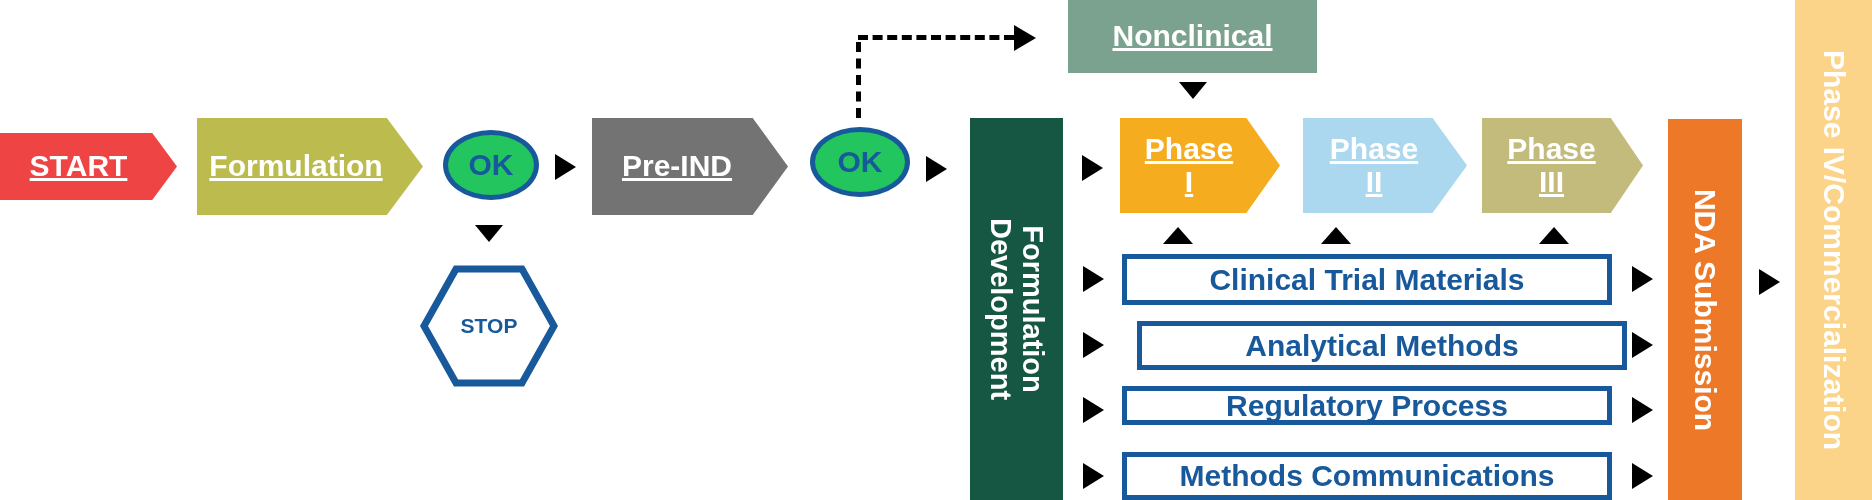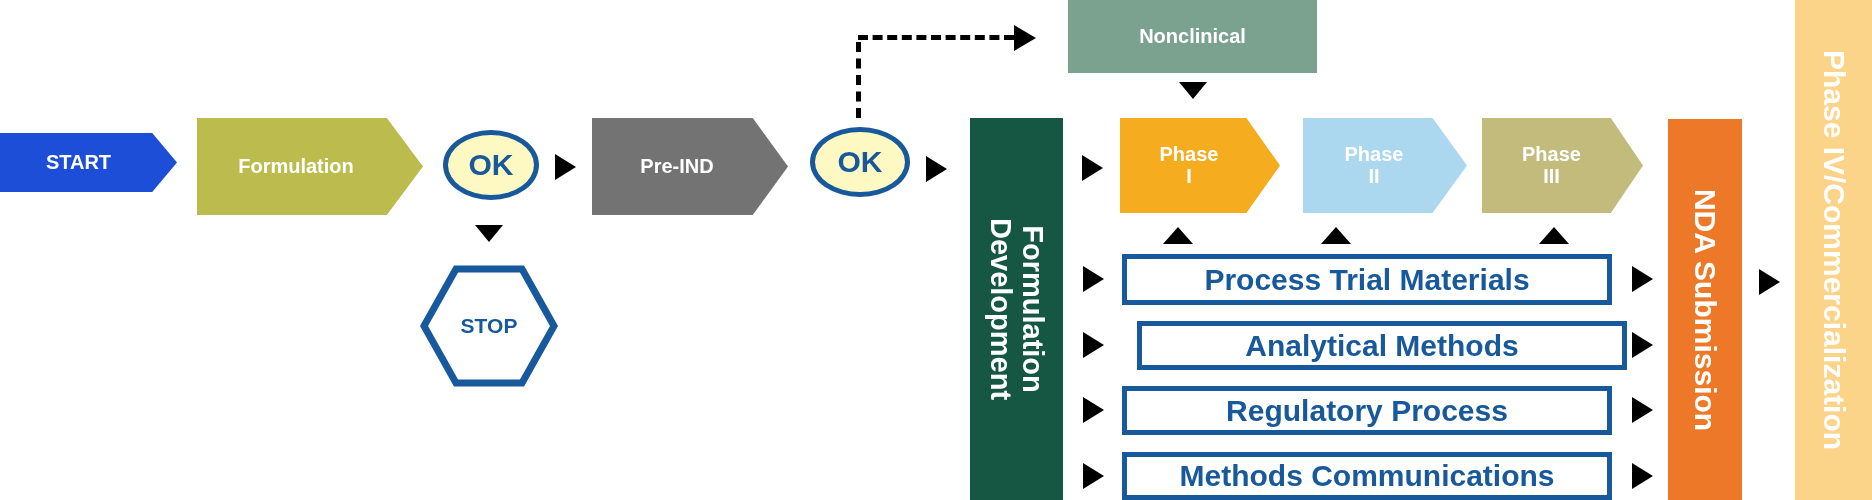--- a/index.html
+++ b/index.html
@@ -4,30 +4,30 @@
 <style>
   html,body { margin:0; padding:0; background:#ffffff; }
   .stage {
     position:relative; width:1872px; height:500px; background:#ffffff;
     font-family:"Liberation Sans", sans-serif; font-weight:bold; overflow:hidden;
   }
   .abs { position:absolute; box-sizing:border-box; }
   
   .chev {
     display:flex; flex-direction:column; align-items:center; justify-content:center;
-    color:#ffffff; font-size:20px; line-height:1.08; text-align:right;
+    color:#ffffff; font-size:30px; line-height:1.08; text-align:right;text-decoration:underline;
   }
   
   .tri-r { width:0; height:0; border-top:13px solid transparent; border-bottom:13px solid transparent; border-left:21px solid #000; }
   .tri-r.big { border-top-width:13px; border-bottom-width:13px; border-left-width:22px; }
   .tri-u { width:0; height:0; border-left:15px solid transparent; border-right:15px solid transparent; border-bottom:17px solid #000; }
   .tri-d { width:0; height:0; border-left:14px solid transparent; border-right:14px solid transparent; border-top:17px solid #000; }
   
   .gate {
-    border:5px solid #17599B; border-radius:50%; background:#fef9c3; color:#17599B;
+    border:5px solid #17599B; border-radius:50%; background:#22c55e; color:#17599B;
     display:flex; align-items:center; justify-content:center; font-size:30px;
   }
   
   .wbox {
     border:5px solid #17599B; background:#fff; color:#17599B;
     display:flex; align-items:center; justify-content:center; font-size:30px;
   }
   
   .vbar { color:#ffffff; overflow:hidden; }
   .rot {
@@ -41,21 +41,21 @@
   .hexlabel {
     position:absolute; inset:0; display:flex; align-items:center; justify-content:center;
     color:#17599B; font-size:21px;text-align:center;
   }
 </style>
 </head>
 <body>
 
 <div class="stage">
 
-  <div class="abs chev" style="left:0; top:133; left:0px; top:133px; width:177px; height:59px; background:#1d4ed8;
+  <div class="abs chev" style="left:0; top:133; left:0px; top:133px; width:177px; height:67px; background:#ef4444;
               clip-path:polygon(0 0, 86% 0, 100% 50%, 86% 100%, 0 100%); padding-right:20px;">
     <span>START</span>
   </div>
 
   <div class="abs chev" style="left:197px; top:118px; width:226px; height:97px; background:#BCBC4E;
               clip-path:polygon(0 0, 84% 0, 100% 50%, 84% 100%, 0 100%); padding-right:28px;">
     <span>Formulation</span>
   </div>
 
   <div class="abs gate" style="left:443px; top:130px; width:96px; height:70px;">
@@ -123,26 +123,26 @@
               clip-path:polygon(0 0, 80% 0, 100% 50%, 80% 100%, 0 100%); padding-right:22px;">
     <div>Phase</div>
     <div>III</div>
   </div>
 
   <div class="abs tri-u" style="left:1163px; top:227px;"></div>
   <div class="abs tri-u" style="left:1321px; top:227px;"></div>
   <div class="abs tri-u" style="left:1539px; top:227px;"></div>
 
   <div class="abs wbox" style="left:1122px; top:254px; width:490px; height:51px;">
-    <span>Process Trial Materials</span>
+    <span>Clinical Trial Materials</span>
   </div>
   <div class="abs wbox" style="left:1122px; top:321px; width:490px; height:49px;margin-left:15px;">
     <span>Analytical Methods</span>
   </div>
-  <div class="abs wbox" style="left:1122px; top:386px; width:490px; height:49px;">
+  <div class="abs wbox" style="left:1122px; top:386px; width:490px; height:39px;">
     <span>Regulatory Process</span>
   </div>
   <div class="abs wbox" style="left:1122px; top:452px; width:490px; height:48px;">
     <span>Methods Communications</span>
   </div>
 
   <div class="abs tri-r" style="left:1632px; top:266px;"></div>
   <div class="abs tri-r" style="left:1632px; top:332px;"></div>
   <div class="abs tri-r" style="left:1632px; top:397px;"></div>
   <div class="abs tri-r" style="left:1632px; top:463px;"></div>

